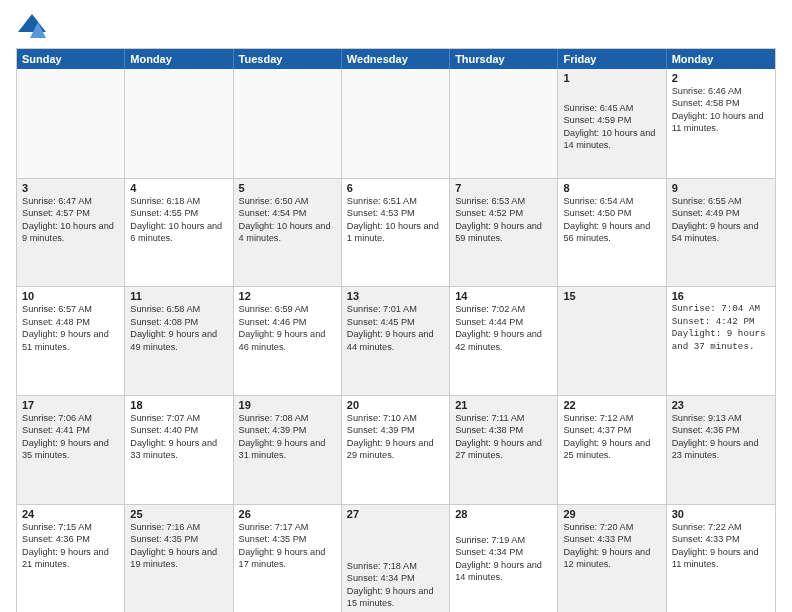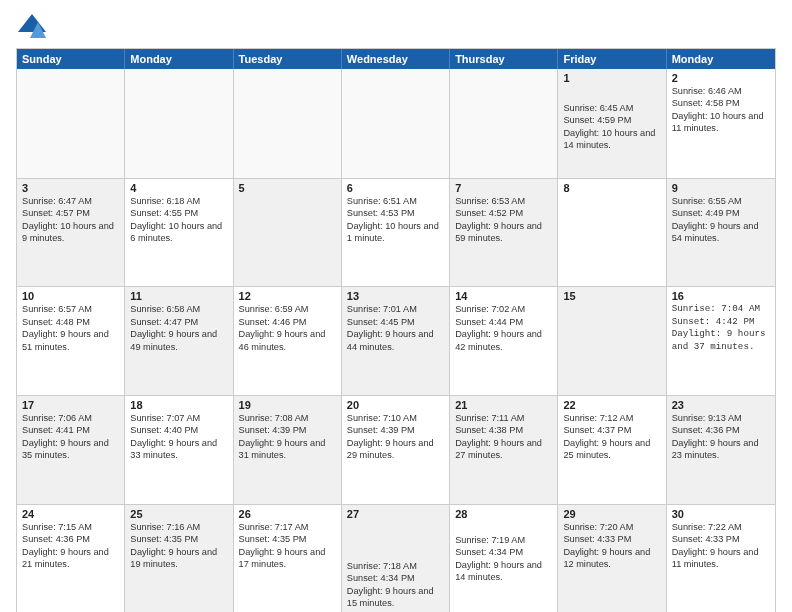--- a/index.html
+++ b/index.html
@@ -172,54 +172,60 @@
 Daylight: 10 hours and 9 minutes.</div>
           </div>
           <div class="cal-cell">
             <span class="day-num">4</span>
             <div class="cell-text" style="white-space: pre-line;">Sunrise: 6:18 AM
 Sunset: 4:55 PM
 Daylight: 10 hours and 6 minutes.</div>
           </div>
           <div class="cal-cell shaded">
             <span class="day-num">5</span>
+            <div class="cell-text" style="white-space: pre-line;">Sunrise: 6:50 AM
+Sunset: 4:54 PM
+Daylight: 10 hours and 4 minutes.</div>
           </div>
           <div class="cal-cell">
             <span class="day-num">6</span>
             <div class="cell-text" style="white-space: pre-line;">Sunrise: 6:51 AM
 Sunset: 4:53 PM
 Daylight: 10 hours and 1 minute.</div>
           </div>
           <div class="cal-cell shaded">
             <span class="day-num">7</span>
             <div class="cell-text" style="white-space: pre-line;">Sunrise: 6:53 AM
 Sunset: 4:52 PM
 Daylight: 9 hours and 59 minutes.</div>
           </div>
           <div class="cal-cell">
             <span class="day-num">8</span>
+            <div class="cell-text" style="white-space: pre-line;">Sunrise: 6:54 AM
+Sunset: 4:50 PM
+Daylight: 9 hours and 56 minutes.</div>
           </div>
           <div class="cal-cell shaded">
             <span class="day-num">9</span>
             <div class="cell-text" style="white-space: pre-line;">Sunrise: 6:55 AM
 Sunset: 4:49 PM
 Daylight: 9 hours and 54 minutes.</div>
           </div>
         </div>
         <div class="cal-row">
           <div class="cal-cell">
             <span class="day-num">10</span>
             <div class="cell-text" style="white-space: pre-line;">Sunrise: 6:57 AM
 Sunset: 4:48 PM
 Daylight: 9 hours and 51 minutes.</div>
           </div>
           <div class="cal-cell shaded">
             <span class="day-num">11</span>
             <div class="cell-text" style="white-space: pre-line;">Sunrise: 6:58 AM
-Sunset: 4:47 PM
+Sunset: 4:08 PM
 Daylight: 9 hours and 49 minutes.</div>
           </div>
           <div class="cal-cell">
             <span class="day-num">12</span>
             <div class="cell-text" style="white-space: pre-line;">Sunrise: 6:59 AM
 Sunset: 4:46 PM
 Daylight: 9 hours and 46 minutes.</div>
           </div>
           <div class="cal-cell shaded">
             <span class="day-num">13</span>

